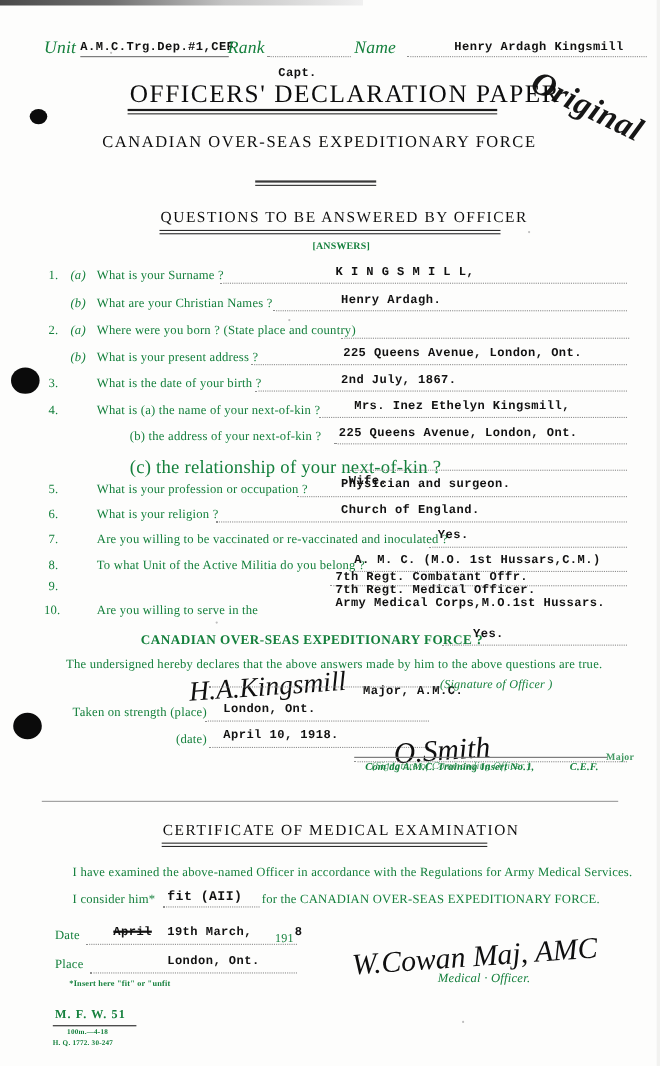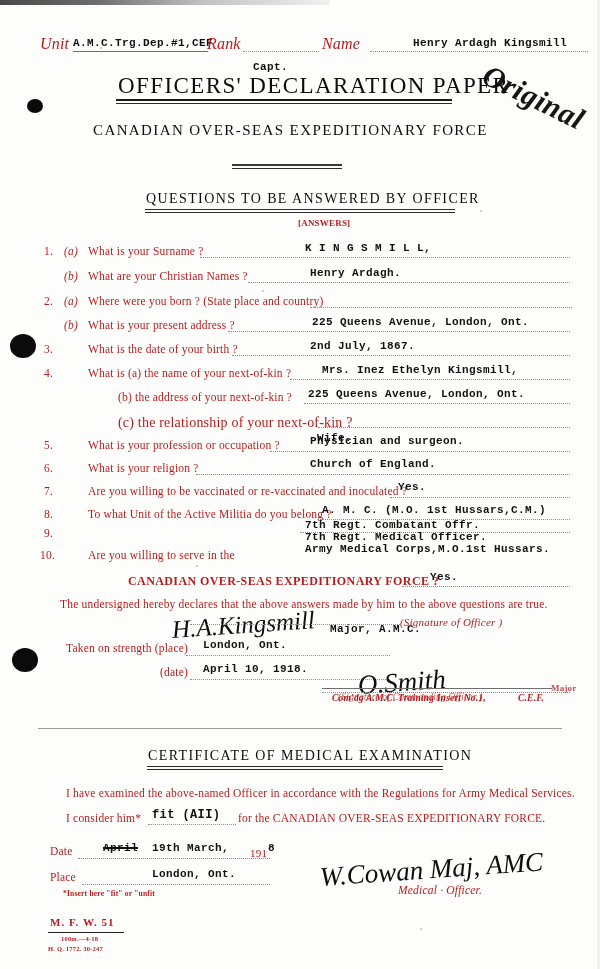--- a/index.html
+++ b/index.html
@@ -33,21 +33,21 @@
   
   .punch {
     position: absolute;
     background: #0b0b0b;
     border-radius: 50%;
   }
   
   .pr {
     position: absolute;
     font-family: "Liberation Serif", serif;
-    color: #b91c1c;
+    color: #15803d;
     white-space: nowrap;
     letter-spacing: .2px;
     text-align: right;
   }
   .pr-italic { font-style: italic; }
   .pr-small { font-size: 10px; }
   
   .tw {
     position: absolute;
     font-family: "Liberation Mono", monospace;
@@ -164,21 +164,21 @@
 
   <div class="title" style="left:93px; top:122px; font-size:15px;">CANADIAN OVER-SEAS EXPEDITIONARY FORCE</div>
 
   <div class="sep-rule" style="left:232px; top:164px; width:110px; height:2px;"></div>
   <div class="rule-thin" style="left:232px; top:168px; width:110px;"></div>
 
   <div class="title" style="left:146px; top:191px; font-size:14px;">QUESTIONS TO BE ANSWERED BY OFFICER</div>
   <div class="rule-thin" style="left:145px; top:209px; width:310px;"></div>
   <div class="rule-thin" style="left:145px; top:212px; width:310px;"></div>
 
-  <div class="pr" style="left:284px; top:218px; font-size:9px; font-weight:bold;margin-left:14px;">[ANSWERS]</div>
+  <div class="pr" style="left:284px; top:218px; font-size:9px; font-weight:bold;">[ANSWERS]</div>
 
   <div class="pr" style="left:44px; top:245px; font-size:11.5px;">1.</div>
   <div class="pr pr-italic" style="left:64px; top:245px; font-size:11.5px;">(a)</div>
   <div class="pr" style="left:88px; top:245px; font-size:11.5px;">What is your Surname ?</div>
   <div class="dots" style="left:200px; top:257px; width:370px;"></div>
   <div class="tw" style="left:305px; top:242px; font-size:11px;">K I N G S M I L L,</div>
 
   <div class="pr pr-italic" style="left:64px; top:270px; font-size:11.5px;">(b)</div>
   <div class="pr" style="left:88px; top:270px; font-size:11.5px;">What are your  Christian  Names ?</div>
   <div class="dots" style="left:248px; top:282px; width:322px;"></div>
@@ -201,21 +201,21 @@
 
   <div class="pr" style="left:44px; top:367px; font-size:11.5px;">4.</div>
   <div class="pr" style="left:88px; top:367px; font-size:11.5px;">What is (a) the name of  your  next-of-kin ?</div>
   <div class="dots" style="left:290px; top:379px; width:280px;"></div>
   <div class="tw" style="left:322px; top:364px; font-size:11px;">Mrs. Inez Ethelyn Kingsmill,</div>
 
   <div class="pr" style="left:118px; top:391px; font-size:11.5px;">(b) the address of  your  next-of-kin ?</div>
   <div class="dots" style="left:304px; top:403px; width:266px;"></div>
   <div class="tw" style="left:308px; top:388px; font-size:11px;">225 Queens Avenue, London, Ont.</div>
 
-  <div class="pr" style="left:118px; top:415px; font-size:14px;">(c) the relationship of  your next-of-kin ?</div>
+  <div class="pr" style="left:118px; top:415px; font-size:17px;">(c) the relationship of  your next-of-kin ?</div>
   <div class="dots" style="left:318px; top:427px; width:252px;"></div>
   <div class="tw" style="left:317px; top:432px; font-size:11px;">Wife.</div>
 
   <div class="pr" style="left:44px; top:439px; font-size:11.5px;">5.</div>
   <div class="pr" style="left:88px; top:439px; font-size:11.5px;">What is your  profession  or  occupation ?</div>
   <div class="dots" style="left:270px; top:451px; width:300px;"></div>
   <div class="tw" style="left:310px; top:435px; font-size:11px;">Physician and surgeon.</div>
 
   <div class="pr" style="left:44px; top:462px; font-size:11.5px;">6.</div>
   <div class="pr" style="left:88px; top:462px; font-size:11.5px;">What is your  religion ?</div>

